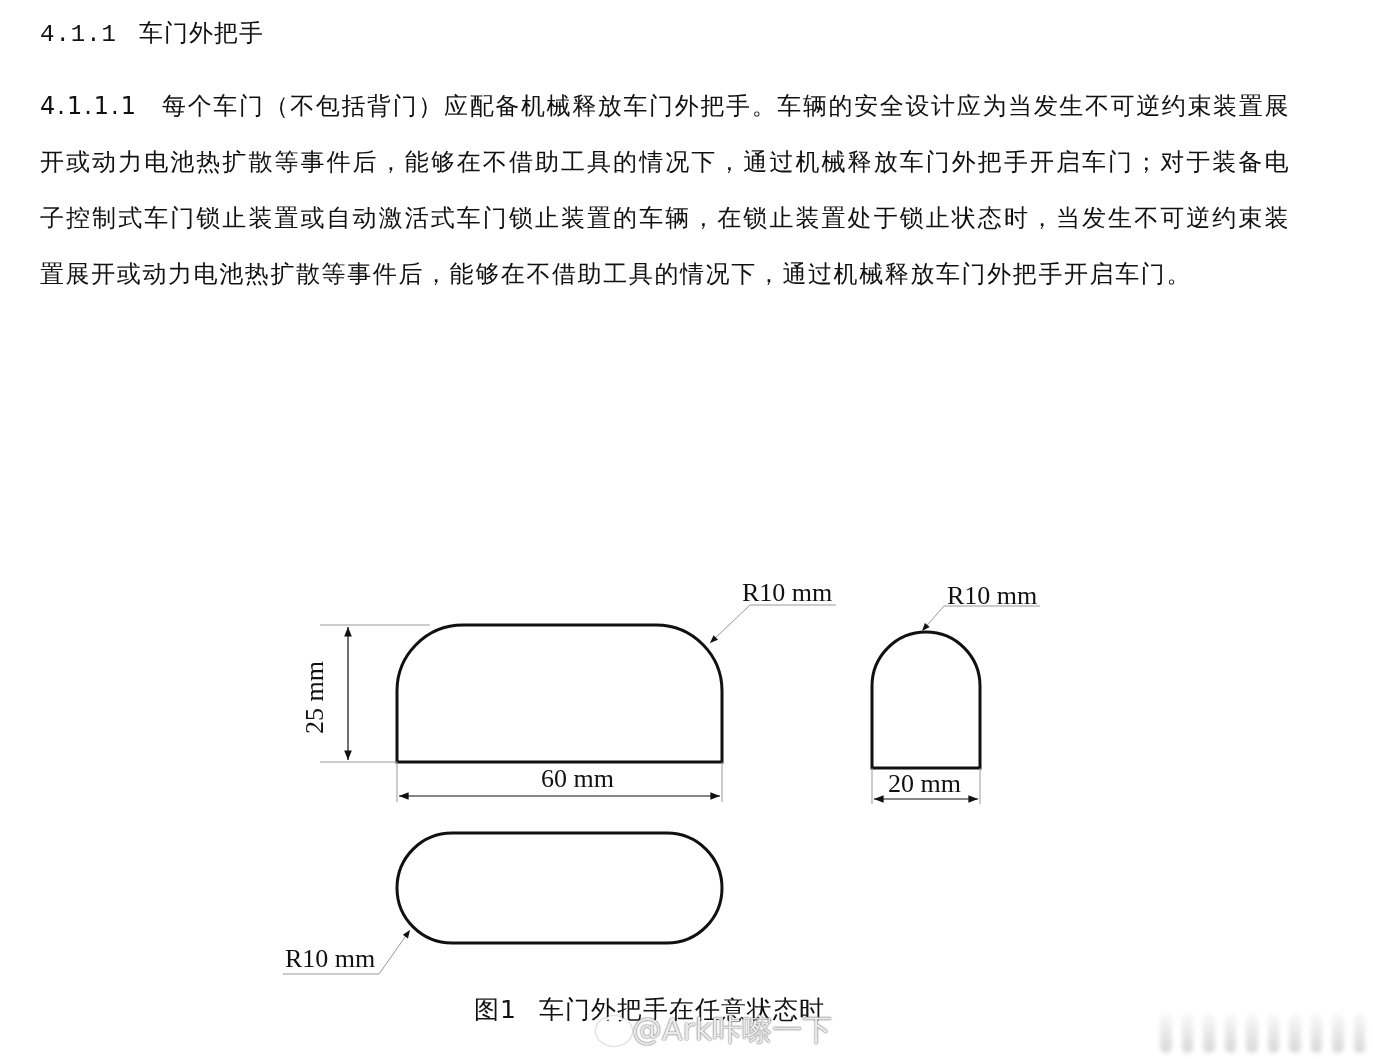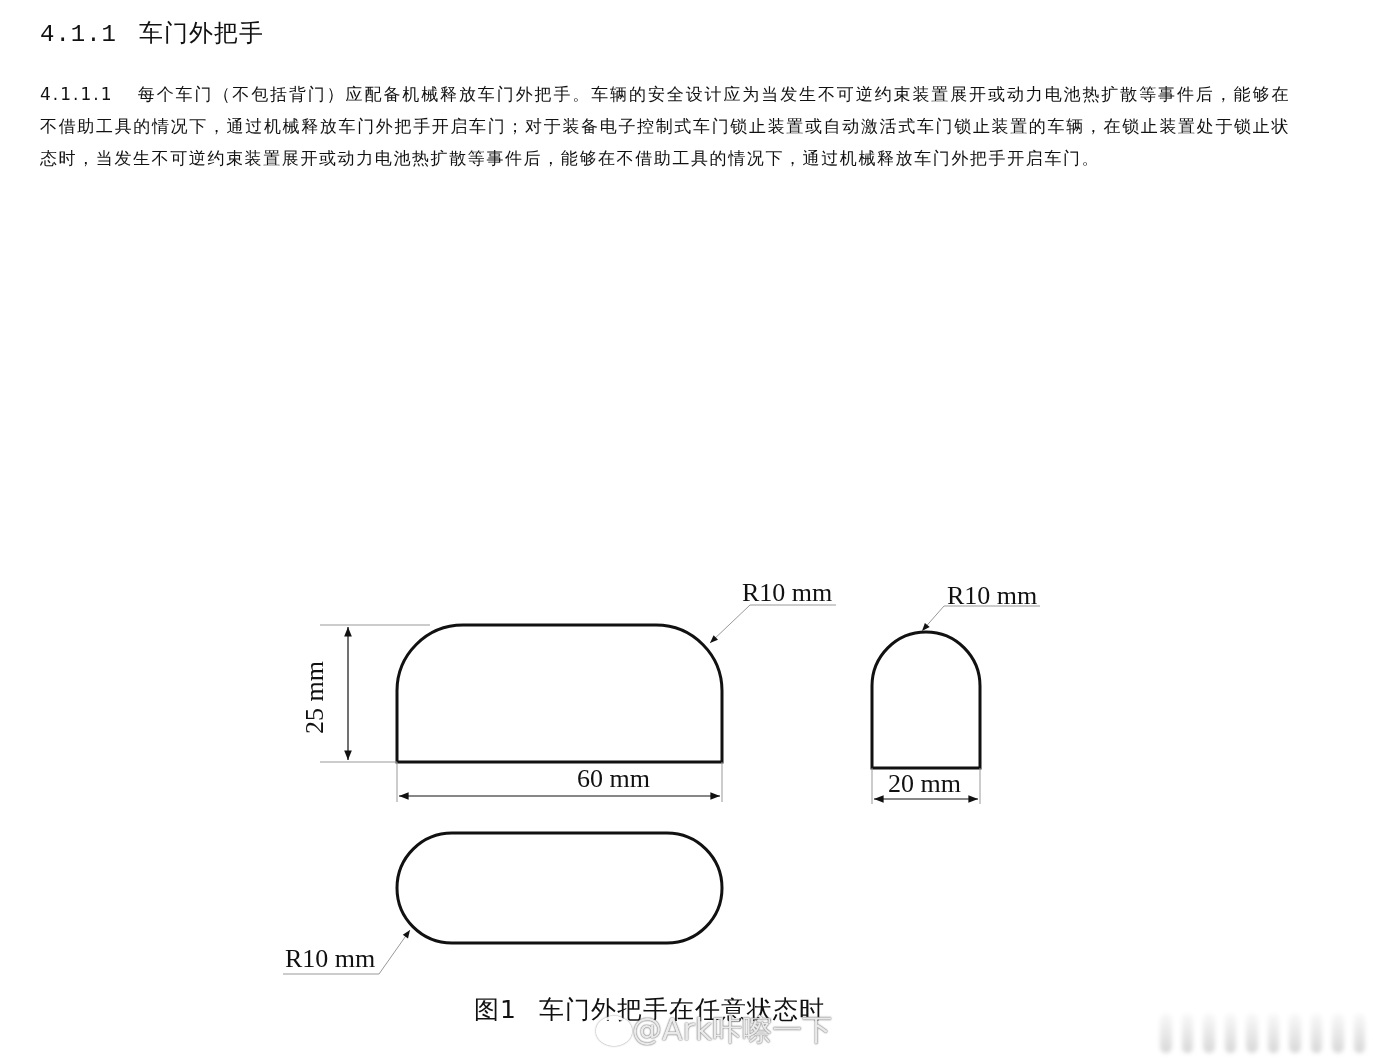--- a/index.html
+++ b/index.html
@@ -9,21 +9,21 @@
     font-family: "DejaVu Serif", "Liberation Serif", serif;
   }
   .heading {
     position: absolute; left: 40px; top: 18px;
     font-family: Liberation Mono, monospace;
     font-size: 24px; line-height: 34px; letter-spacing: 1px;
   }
   .heading .num { margin-right: 22px; }
   .body-text {
     position: absolute; left: 40px; top: 78px; width: 1250px;
-    font-size: 17px; line-height: 32px; letter-spacing: 1.6px;
+    font-size: 24px; line-height: 56px; letter-spacing: 1.6px;
     text-align: justify;
   }
   .para { margin: 0; }
   .para .num {
     font-family: "DejaVu Sans", "Liberation Sans", sans-serif;
     margin-right: 24px; letter-spacing: 2px;
   }
   .figure { position: absolute; left: 0; top: 540px; width: 1200px; height: 519px; }
   .figure svg { position: absolute; left: 0; top: 0; }
   .dim-label {
@@ -106,21 +106,21 @@
 
     <g>
       <rect x="397" y="833" width="325" height="110" rx="55" ry="55" fill="none" stroke="#111" stroke-width="3"></rect>
       <line x1="283" y1="974" x2="379" y2="974" stroke="#999" stroke-width="1"></line>
       <line x1="379" y1="974" x2="410" y2="930" stroke="#999" stroke-width="1" marker-end="url(#arr)"></line>
     </g>
   </svg>
 
   <div class="dim-label" style="left:742px; top:38px;">R10 mm</div>
   <div class="dim-label" style="left:300px; top:155px; transform: rotate(-90deg); transform-origin: left top; top:194px;">25 mm</div>
-  <div class="dim-label" style="left:541px; top:224px;margin-left:36px;">60 mm</div>
+  <div class="dim-label" style="left:541px; top:224px;">60 mm</div>
   <div class="dim-label" style="left:947px; top:41px;">R10 mm</div>
   <div class="dim-label" style="left:888px; top:229px;text-align:right;">20 mm</div>
   <div class="dim-label" style="left:285px; top:404px;">R10 mm</div>
 </div>
 
 <div class="caption">
   <span class="cap-num">图1</span><span>车门外把手在任意状态时</span>
 </div>
 
 <div class="watermark">

